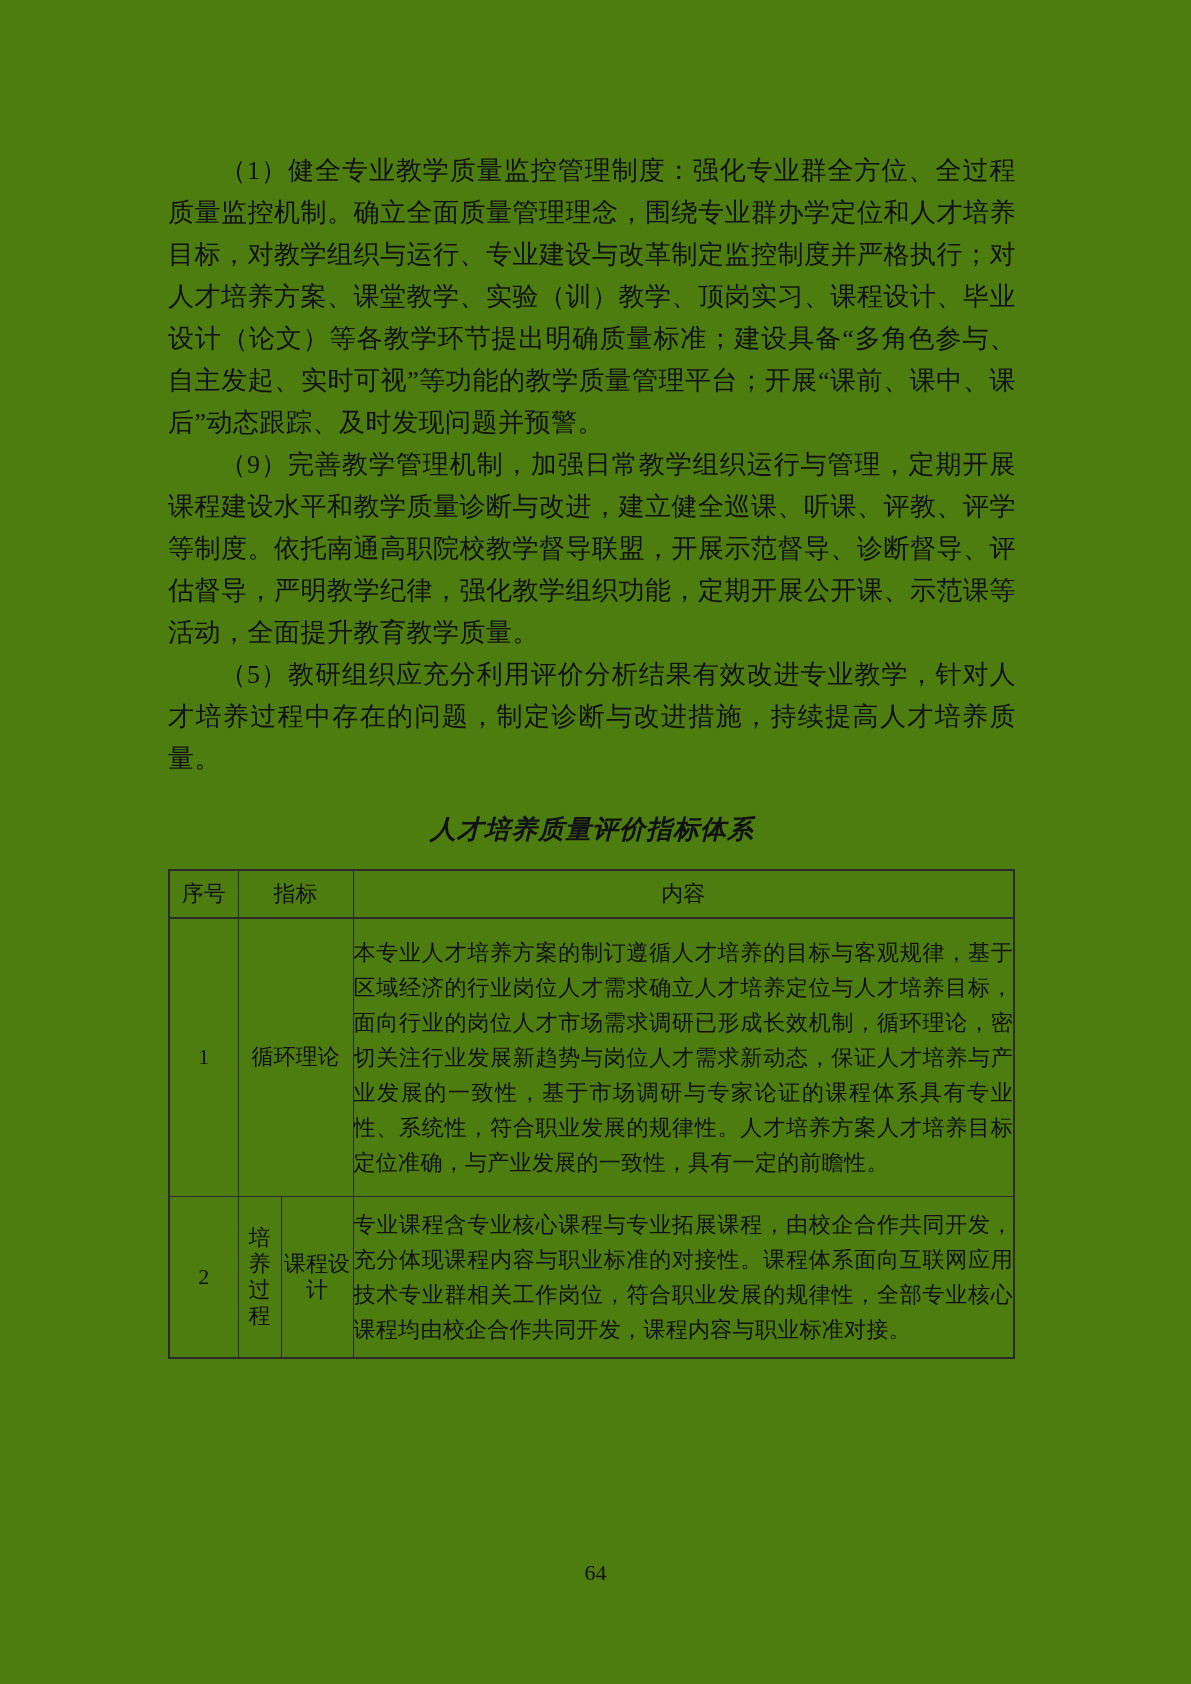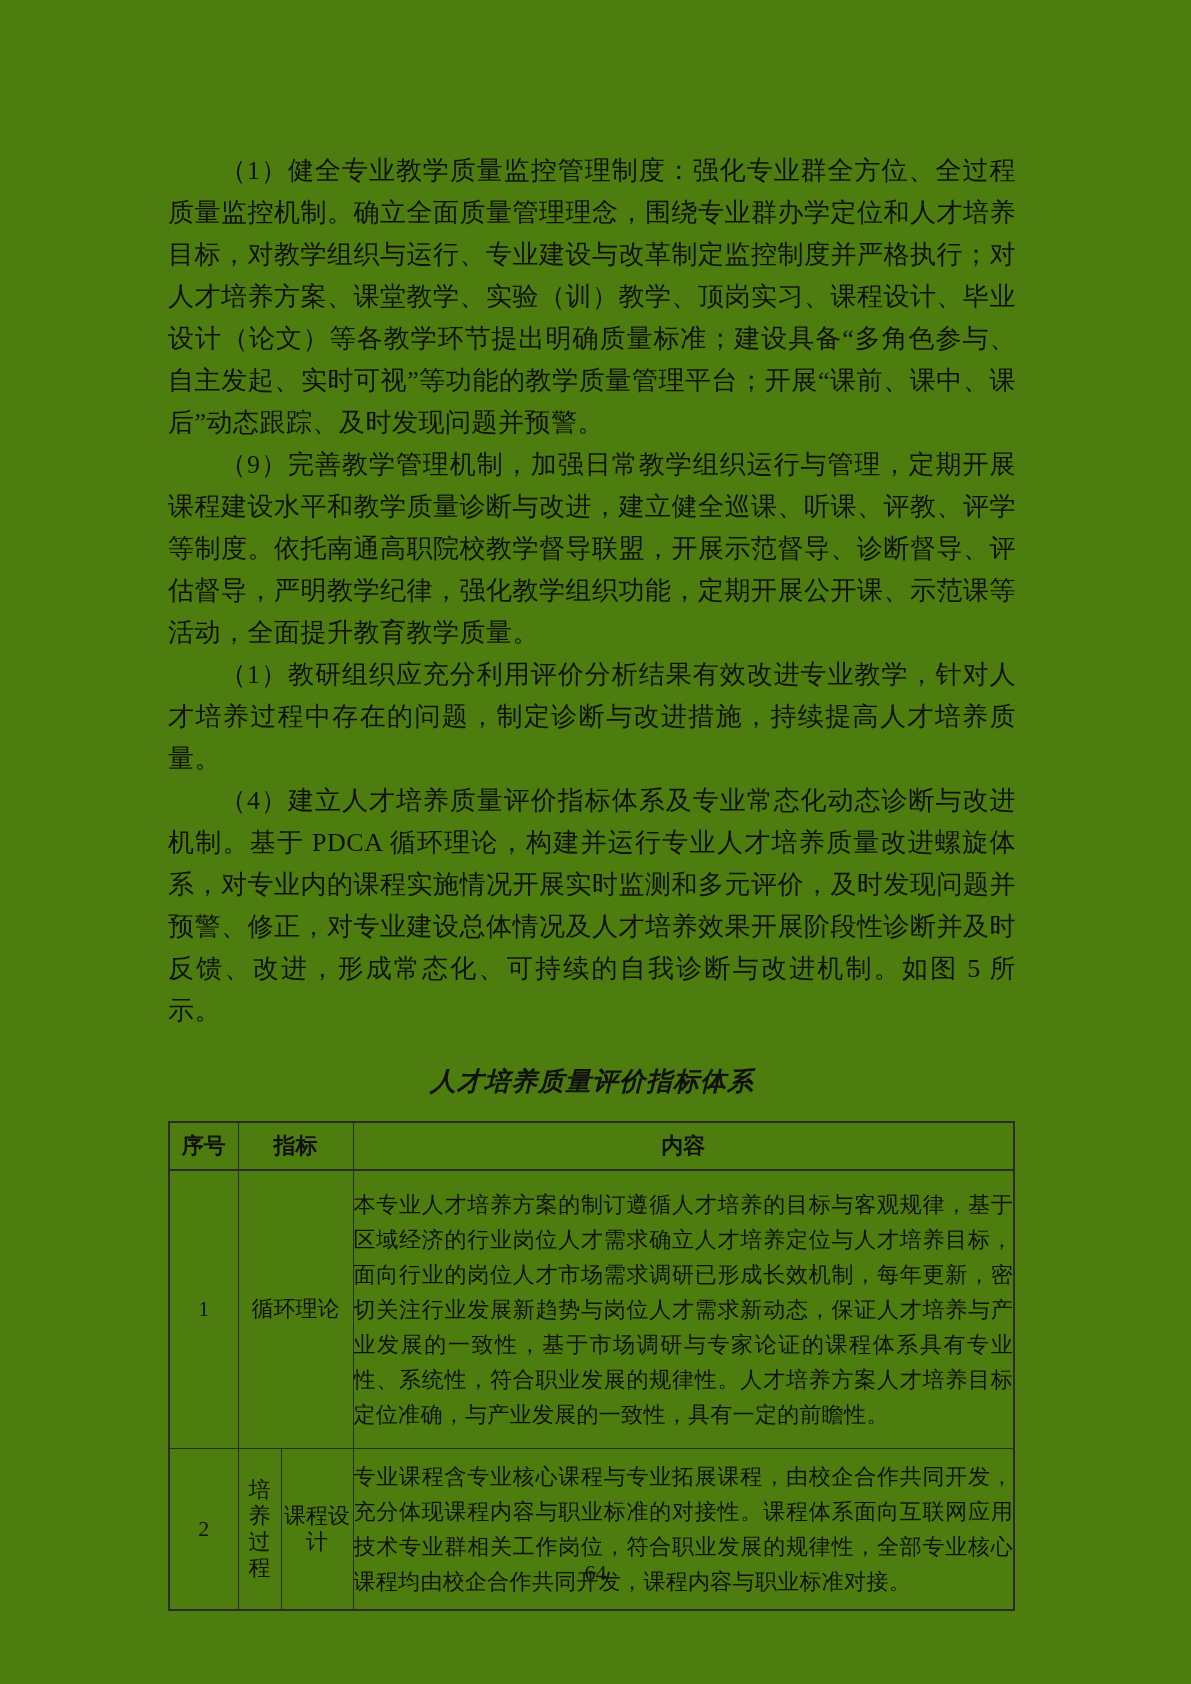--- a/index.html
+++ b/index.html
@@ -48,21 +48,21 @@
   }
   .indicator-table th,
   .indicator-table td {
     border: 1px solid #2b2b2b;
     padding: 0;
     font-weight: normal;
   }
   .indicator-table thead th {
     height: 46px;
     font-size: 22px;
-    font-weight: bold;
+    font-weight: normal;
     text-align: center;
     vertical-align: middle;
     border-bottom: 2px solid #2b2b2b;
   }
   .cell-no,
   .cell-indicator {
     text-align: center;
     vertical-align: middle;
     font-size: 22px;
   }
@@ -95,22 +95,21 @@
   }
 </style>
 </head>
 <body>
 
 <div class="page">
   <div class="content">
 
     <p class="body-para">（1）健全专业教学质量监控管理制度：强化专业群全方位、全过程质量监控机制。确立全面质量管理理念，围绕专业群办学定位和人才培养目标，对教学组织与运行、专业建设与改革制定监控制度并严格执行；对人才培养方案、课堂教学、实验（训）教学、顶岗实习、课程设计、毕业设计（论文）等各教学环节提出明确质量标准；建设具备“多角色参与、自主发起、实时可视”等功能的教学质量管理平台；开展“课前、课中、课后”动态跟踪、及时发现问题并预警。</p>
     <p class="body-para">（9）完善教学管理机制，加强日常教学组织运行与管理，定期开展课程建设水平和教学质量诊断与改进，建立健全巡课、听课、评教、评学等制度。依托南通高职院校教学督导联盟，开展示范督导、诊断督导、评估督导，严明教学纪律，强化教学组织功能，定期开展公开课、示范课等活动，全面提升教育教学质量。</p>
-    <p class="body-para">（1）教研组织应充分利用评价分析结果有效改进专业教学，针对人才培养过程中存在的问题，制定诊断与改进措施，持续提高人才培养质量。</p>
-    <p class="body-para">（4）建立人才培养质量评价指标体系及专业常态化动态诊断与改进机制。基于 PDCA 循环理论，构建并运行专业人才培养质量改进螺旋体系，对专业内的课程实施情况开展实时监测和多元评价，及时发现问题并预警、修正，对专业建设总体情况及人才培养效果开展阶段性诊断并及时反馈、改进，形成常态化、可持续的自我诊断与改进机制。如图 5 所示。</p>
+    <p class="body-para">（5）教研组织应充分利用评价分析结果有效改进专业教学，针对人才培养过程中存在的问题，制定诊断与改进措施，持续提高人才培养质量。</p>
 
     <div class="table-title">人才培养质量评价指标体系</div>
 
     <table class="indicator-table">
       <colgroup>
         <col style="width:69px">
         <col style="width:43px">
         <col style="width:72px">
         <col style="width:661px">
       </colgroup>
@@ -118,21 +117,21 @@
         <tr>
           <th>序号</th>
           <th colspan="2">指标</th>
           <th>内容</th>
         </tr>
       </thead>
       <tbody>
         <tr class="row-1">
           <td class="cell-no">1</td>
           <td colspan="2" class="cell-indicator">循环理论</td>
-          <td class="cell-content">本专业人才培养方案的制订遵循人才培养的目标与客观规律，基于区域经济的行业岗位人才需求确立人才培养定位与人才培养目标，面向行业的岗位人才市场需求调研已形成长效机制，每年更新，密切关注行业发展新趋势与岗位人才需求新动态，保证人才培养与产业发展的一致性，基于市场调研与专家论证的课程体系具有专业性、系统性，符合职业发展的规律性。人才培养方案人才培养目标定位准确，与产业发展的一致性，具有一定的前瞻性。</td>
+          <td class="cell-content">本专业人才培养方案的制订遵循人才培养的目标与客观规律，基于区域经济的行业岗位人才需求确立人才培养定位与人才培养目标，面向行业的岗位人才市场需求调研已形成长效机制，循环理论，密切关注行业发展新趋势与岗位人才需求新动态，保证人才培养与产业发展的一致性，基于市场调研与专家论证的课程体系具有专业性、系统性，符合职业发展的规律性。人才培养方案人才培养目标定位准确，与产业发展的一致性，具有一定的前瞻性。</td>
         </tr>
         <tr class="row-2">
           <td class="cell-no">2</td>
           <td class="cell-indicator-vert">培养过程</td>
           <td class="cell-indicator-sub">课程设计</td>
           <td class="cell-content">专业课程含专业核心课程与专业拓展课程，由校企合作共同开发，充分体现课程内容与职业标准的对接性。课程体系面向互联网应用技术专业群相关工作岗位，符合职业发展的规律性，全部专业核心课程均由校企合作共同开发，课程内容与职业标准对接。</td>
         </tr>
       </tbody>
     </table>
   </div>

